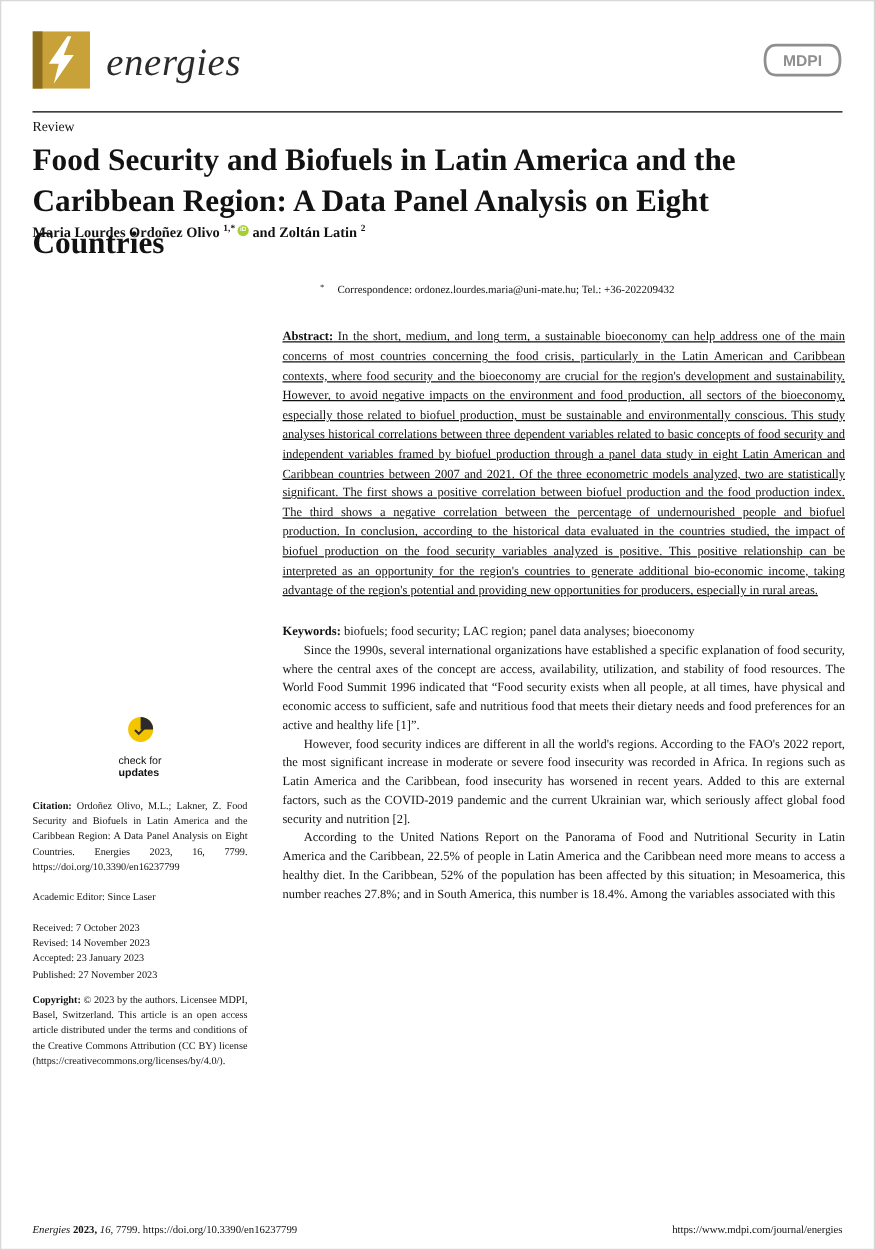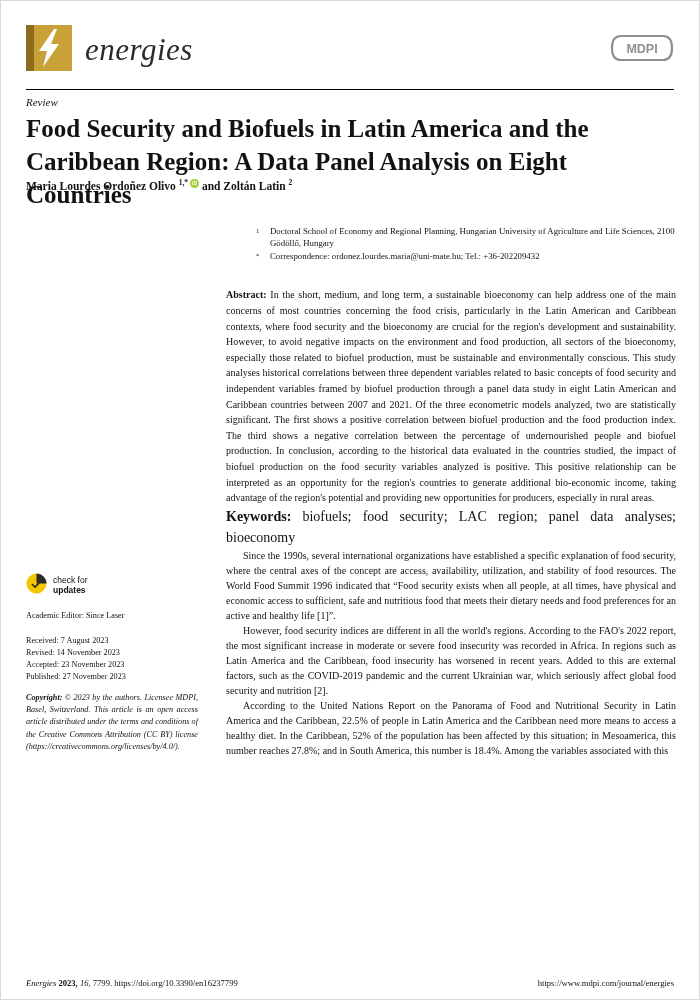--- a/index.html
+++ b/index.html
@@ -9,52 +9,52 @@
     background:#ffffff; border:1px solid #d8d8d8; overflow:hidden;
     font-family:"Liberation Serif", serif; color:#121212;
   }
   
   .header { position:absolute; top:22px; left:25px; right:25px; height:54px;
             display:flex; justify-content:space-between; align-items:center; }
   .logo-group { display:flex; align-items:center; gap:13px; }
   .journal-name { font-style:italic; font-size:31px; color:#2b2b2b; letter-spacing:0.5px; }
   .header-rule { position:absolute; top:88px; left:25px; right:25px; border-top:1.3px solid #000; }
   
-  .article-type { position:absolute; top:95px; left:25px; font-style:italic; font-size:11px;text-align:right; }
+  .article-type { position:absolute; top:95px; left:25px; font-size:11px;text-align:right; }
   .title { position:absolute; top:111px; left:25px; width:650px;
            font-size:25px; font-weight:bold; line-height:1.32; }
   .authors { position:absolute; top:177px; left:25px; width:650px;
              font-size:11.5px; font-weight:bold; }
   .authors sup { font-size:7.5px; }
   .orcid { display:inline-block; width:9px; height:9px; border-radius:50%;
            background:#A6CE39; vertical-align:super; margin-left:2px;
            color:#fff; font-size:5px; text-align:center; line-height:9px; font-weight:bold;
            font-family:"Liberation Sans", sans-serif; }
   
   .maincol { position:absolute; left:225px; top:224px; width:450px; }
   .affiliations { padding-left:30px; font-size:8.8px; line-height:1.42; }
   .aff-row { display:flex; }
   .aff-marker { flex:none; width:14px; font-size:6.8px; padding-top:1px; }
   .aff-text { flex:1; }
-  .abstract { margin-top:25px; font-size:10px; line-height:1.56; text-align:justify; }
-  .keywords { font-size:14px; line-height:1.5; text-align:justify; }
+  .abstract { margin-top:25px; font-size:10px; line-height:1.56; text-align:justify;text-decoration:underline; }
+  .keywords { margin-top:17px; font-size:10px; line-height:1.5; text-align:justify; }
   .b { font-weight:bold; }
   .section-heading { margin-top:33px; font-size:10.6px; font-weight:bold; margin-bottom:8px; }
   .body-para { font-size:10px; line-height:1.5; text-align:justify; text-indent:17px; }
   
   .sidebar { position:absolute; left:25px; top:572px; width:172px;
              font-size:8.2px; line-height:1.5; }
-  .check-updates { display:flex; align-items:center; gap:6px; cursor:pointer; }
+  .check-updates { display:flex; align-items:center; gap:6px; cursor:pointer;flex-direction:column; }
   .cu-text { font-family:"Liberation Sans", sans-serif; font-size:8.5px; line-height:1.15; color:#111; }
   .cu-line2 { font-weight:bold; }
   .citation { margin-top:15px; text-align:justify; }
   .academic-editor { margin-top:12px; }
   .dates { margin-top:12px; }
   .license-badge { margin-top:50px; }
-  .copyright { margin-top:8px; text-align:justify;font-style:italic; }
+  .copyright { margin-top:8px; text-align:justify; }
   
   .footer { position:absolute; left:25px; right:25px; top:977px; height:20px;
             display:flex; justify-content:space-between; font-size:8.6px;
             background:#fff; z-index:5; align-items:flex-start; }
   .it { font-style:italic; }
   .bd { font-weight:bold; }
 </style>
 </head>
 <body>
 
@@ -87,24 +87,20 @@
     <span>Maria Lourdes Ordoñez Olivo</span>
     <sup>1,*</sup><span class="orcid">iD</span>
     <span>and</span>
     <span>Zoltán Latin</span>
     <sup>2</sup>
   </div>
 
   <div class="maincol">
     <div class="affiliations">
       <div class="aff-row">
-        <span class="aff-marker">1</span>
-        <span class="aff-text">Doctoral School of Economy and Regional Planning, Hungarian University of Agriculture and Life Sciences, 2100 Gödöllő, Hungary</span>
-      </div>
-      <div class="aff-row">
         <span class="aff-marker">*</span>
         <span class="aff-text">Correspondence: ordonez.lourdes.maria@uni-mate.hu; Tel.: +36-202209432</span>
       </div>
     </div>
 
     <p class="abstract"><span class="b">Abstract:</span> <span>In the short, medium, and long term, a sustainable bioeconomy can help address one of the main concerns of most countries concerning the food crisis, particularly in the Latin American and Caribbean contexts, where food security and the bioeconomy are crucial for the region's development and sustainability. However, to avoid negative impacts on the environment and food production, all sectors of the bioeconomy, especially those related to biofuel production, must be sustainable and environmentally conscious. This study analyses historical correlations between three dependent variables related to basic concepts of food security and independent variables framed by biofuel production through a panel data study in eight Latin American and Caribbean countries between 2007 and 2021. Of the three econometric models analyzed, two are statistically significant. The first shows a positive correlation between biofuel production and the food production index. The third shows a negative correlation between the percentage of undernourished people and biofuel production. In conclusion, according to the historical data evaluated in the countries studied, the impact of biofuel production on the food security variables analyzed is positive. This positive relationship can be interpreted as an opportunity for the region's countries to generate additional bio-economic income, taking advantage of the region's potential and providing new opportunities for producers, especially in rural areas.</span></p>
 
     <p class="keywords"><span class="b">Keywords:</span> <span>biofuels; food security; LAC region; panel data analyses; bioeconomy</span></p>
 
     <p class="body-para">Since the 1990s, several international organizations have established a specific explanation of food security, where the central axes of the concept are access, availability, utilization, and stability of food resources. The World Food Summit 1996 indicated that “Food security exists when all people, at all times, have physical and economic access to sufficient, safe and nutritious food that meets their dietary needs and food preferences for an active and healthy life [1]”.</p>
@@ -120,27 +116,28 @@
           <path d="M10.5 0.5 A10 10 0 0 1 20.5 10.5 L10.5 10.5 Z" fill="#2b2b2b"></path>
           <path d="M6 11 l3 3 l6 -6" fill="none" stroke="#2b2b2b" stroke-width="1.6"></path>
         </svg>
       </span>
       <span class="cu-text">
         <div>check for</div>
         <div class="cu-line2">updates</div>
       </span>
     </div>
 
+    <p class="citation"><span class="b">Citation:</span> <span>Ordoñez Olivo, M.L.; Lakner, Z. Food Security and Biofuels in Latin America and the Caribbean Region: A Data Panel Analysis on Eight Countries. Energies 2023, 16, 7799. https://doi.org/10.3390/en16237799</span></p>
 
     <p class="academic-editor"><span>Academic Editor:</span> <span>Since Laser</span></p>
 
     <div class="dates">
-      <div>Received: 7 August 2023</div>
+      <div>Received: 7 October 2023</div>
       <div>Revised: 14 November 2023</div>
-      <div>Accepted: 23 November 2023</div>
+      <div>Accepted: 23 January 2023</div>
       <div>Published: 27 November 2023</div>
     </div>
 
 
     <p class="copyright"><span class="b">Copyright:</span> <span>© 2023 by the authors. Licensee MDPI, Basel, Switzerland. This article is an open access article distributed under the terms and conditions of the Creative Commons Attribution (CC BY) license (https://creativecommons.org/licenses/by/4.0/).</span></p>
   </div>
 
   <div class="footer">
     <span><span class="it">Energies </span><span class="bd">2023, </span><span class="it">16</span><span>, 7799. https://doi.org/10.3390/en16237799</span></span>
     <span>https://www.mdpi.com/journal/energies</span>

